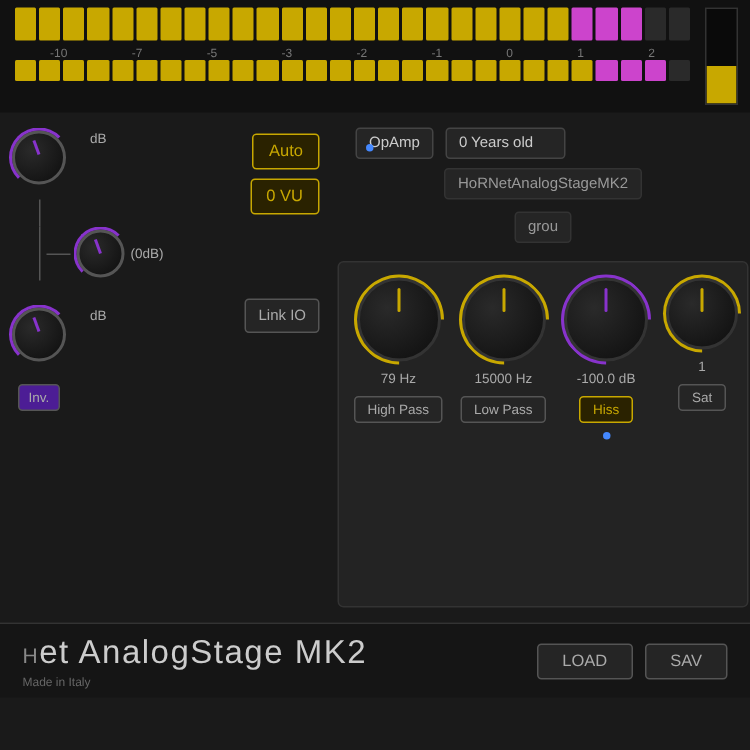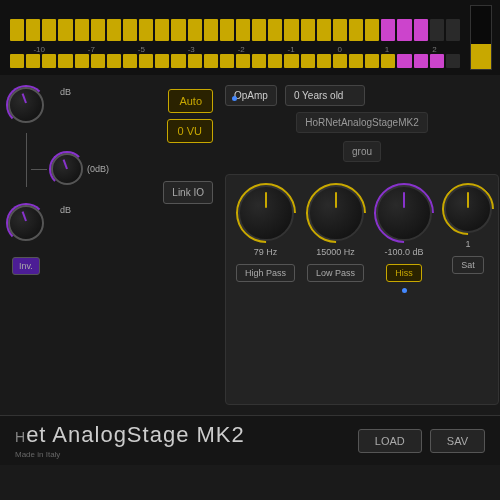--- a/index.html
+++ b/index.html
@@ -32,27 +32,28 @@
 
     .link-btn {
       background: #252525;
       border: 1px solid #555;
       color: #aaa;
       font-size: 10px;
       padding: 5px 8px;
       border-radius: 3px;
       cursor: pointer;
       text-align: center;
-      margin-top: 28px;
+      margin-top: 46px;
     }
 
     .opamp-row {
       display: flex;
       gap: 8px;
       align-items: flex-end;
+      margin-left: 12px;
     }
 
     .dropdown-box {
       background: #252525;
       border: 1px solid #444;
       color: #ccc;
       font-size: 10px;
       padding: 4px 8px;
       border-radius: 3px;
       position: relative;
@@ -311,21 +312,21 @@
       top: 4px;
       transform: translateX(-50%) rotate(-20deg);
       transform-origin: bottom;
     }
 
     
     .top-vu {
       height: 75px;
       background: #111;
       position: relative;
-      padding: 19px 40px 5px 10px;
+      padding: 5px 40px 5px 10px;
     }
 
     .vu-row1 {
       display: flex;
       gap: 2px;
       height: 22px;
       margin-bottom: 3px;
     }
 
     .vu-row2 {

